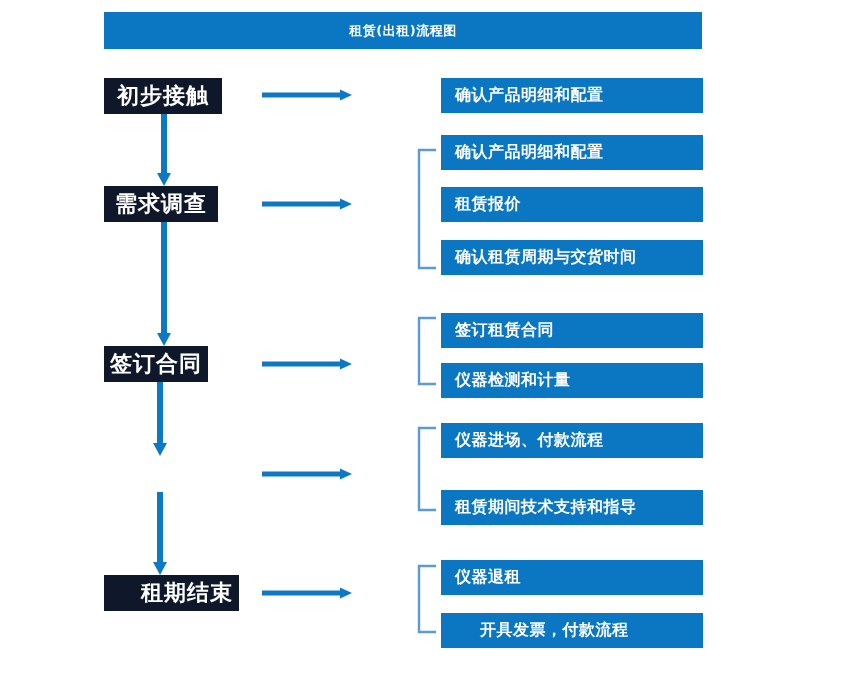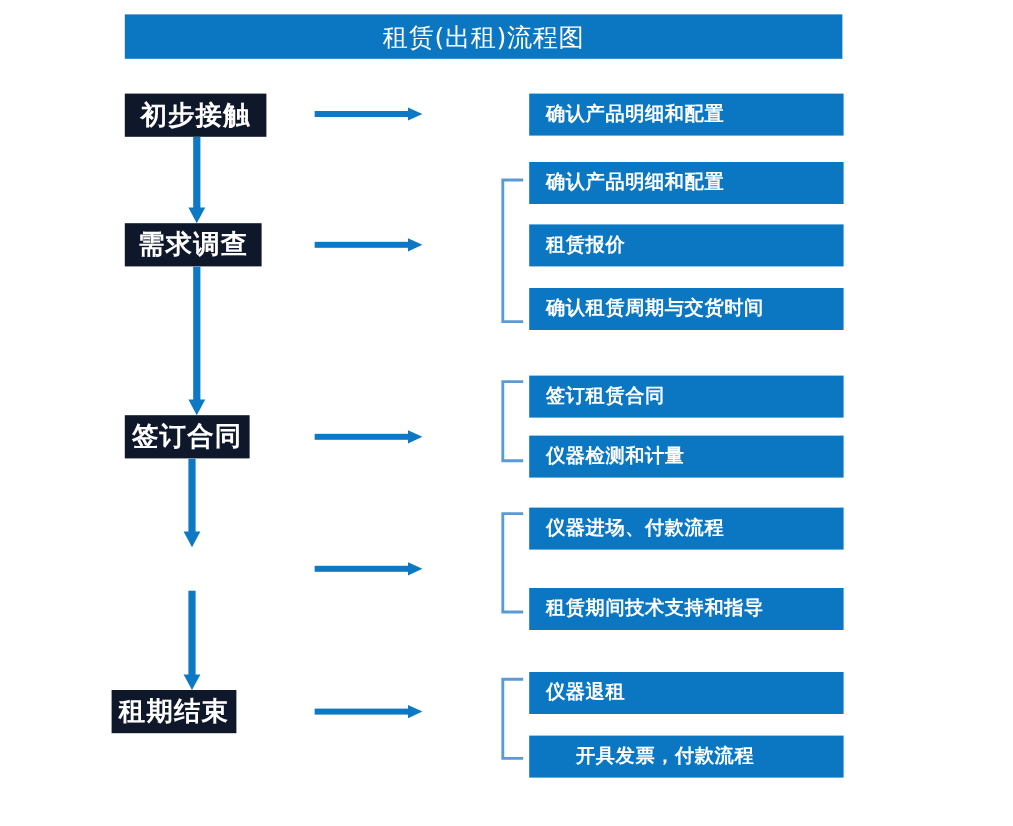--- a/index.html
+++ b/index.html
@@ -23,22 +23,22 @@
 
   
   .title-bar {
     position: absolute;
     left: 104px;
     top: 12px;
     width: 598px;
     height: 37px;
     background: #0b77c2;
     color: #ffffff;
-    font-size: 21px;
-    font-weight: normal;
+    font-size: 13px;
+    font-weight: bold;
     display: flex;
     align-items: center;
     justify-content: center;
     letter-spacing: 0.5px;
   }
 
   
   .stage-box {
     position: absolute;
     height: 36px;
@@ -90,21 +90,21 @@
 
   <div class="title-bar">租赁(出租)流程图</div>
 
   <div class="stage-box" style="left:104px; top:78px; width:118px;">初步接触</div>
 
   <div class="stage-box" style="left:104px; top:186px; width:114px;">需求调查</div>
 
   <div class="stage-box" style="left:104px; top:346px; width:104px;">签订合同</div>
 
 
-  <div class="stage-box" style="left:93px; top:575px; width:104px;">租期结束</div>
+  <div class="stage-box" style="left:104px; top:575px; width:104px;padding-left:31px;">租期结束</div>
 
   <div class="detail-box" style="top:78px;">确认产品明细和配置</div>
 
   <div class="detail-box" style="top:135px;">确认产品明细和配置</div>
 
   <div class="detail-box" style="top:187px;">租赁报价</div>
 
   <div class="detail-box" style="top:240px;">确认租赁周期与交货时间</div>
 
   <div class="detail-box" style="top:313px;">签订租赁合同</div>

